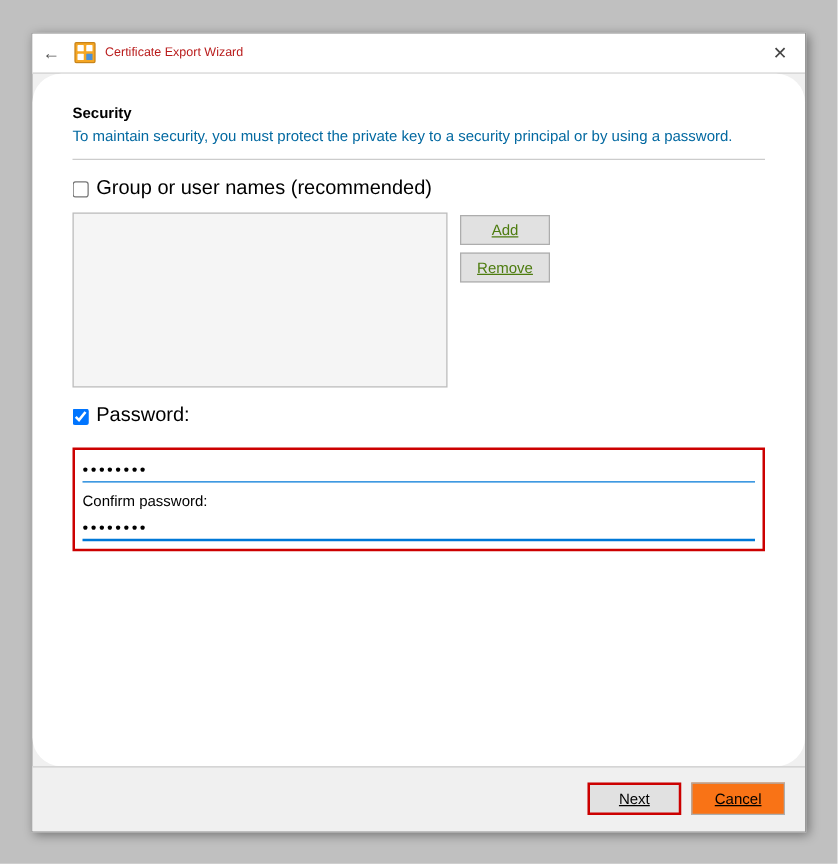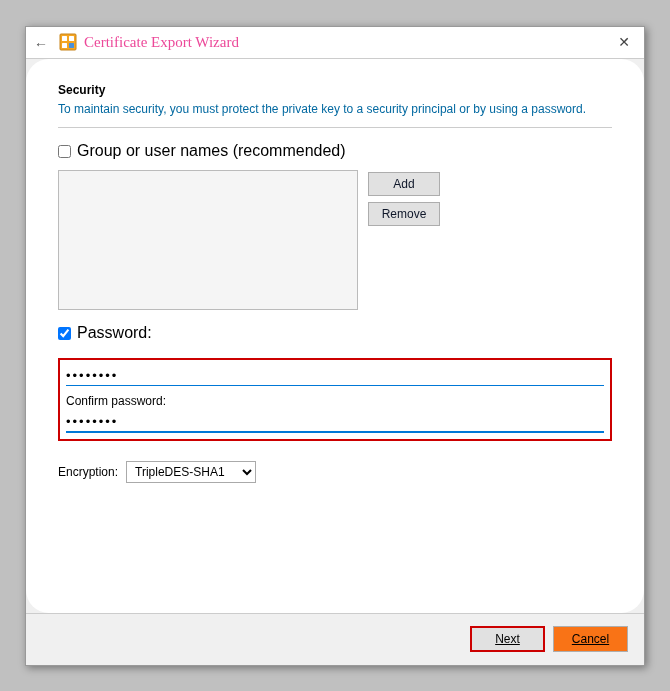--- a/index.html
+++ b/index.html
@@ -46,24 +46,23 @@
       margin-right: 4px;
     }
     .wizard-icon {
       width: 20px;
       height: 20px;
       display: inline-flex;
       align-items: center;
       justify-content: center;
     }
     .title-text {
-      font-size: 15px;
+      font-size: 10px;
       font-weight: 400;
-      color: #ec4899;
-      font-family: Liberation Serif, serif;
+      color: #b91c1c;
     }
     .close-btn {
       font-size: 14px;
       cursor: pointer;
       color: #444;
       background: none;
       border: none;
       padding: 2px 6px;
       line-height: 1;
     }
@@ -126,22 +125,23 @@
     .side-btn {
       width: 72px;
       height: 24px;
       font-size: 12px;
       background: #e1e1e1;
       border: 1px solid #adadad;
       cursor: pointer;
       color: #000;
     }
     .side-btn:disabled {
-      color: #0f172a;
+      color: #4d7c0f;
       cursor: default;
+      text-decoration: underline;
     }
     .password-section {
       margin-bottom: 10px;
     }
     .password-checkbox-row {
       display: flex;
       align-items: center;
       gap: 6px;
       margin-bottom: 16px;
     }
@@ -265,26 +265,19 @@
         <input type="checkbox" checked="" style="">
         <span class="checkbox-label">Password:</span>
       </div>
       <div class="password-box">
         <input type="password" class="pwd-input" value="12345678" style="">
         <span class="confirm-label">Confirm password:</span>
         <input type="password" class="pwd-input-confirm" value="12345678" style="">
       </div>
     </div>
 
-    <div class="encryption-row">
-      <span class="encryption-label">Encryption:</span>
-      <select class="encryption-select">
-        <option>TripleDES-SHA1</option>
-        <option>AES256-SHA256</option>
-      </select>
-    </div>
   </div>
 
   <div class="footer">
     <button class="footer-btn footer-btn-next">Next</button>
     <button class="footer-btn">Cancel</button>
   </div>
 </div>
 
 </body></html>

